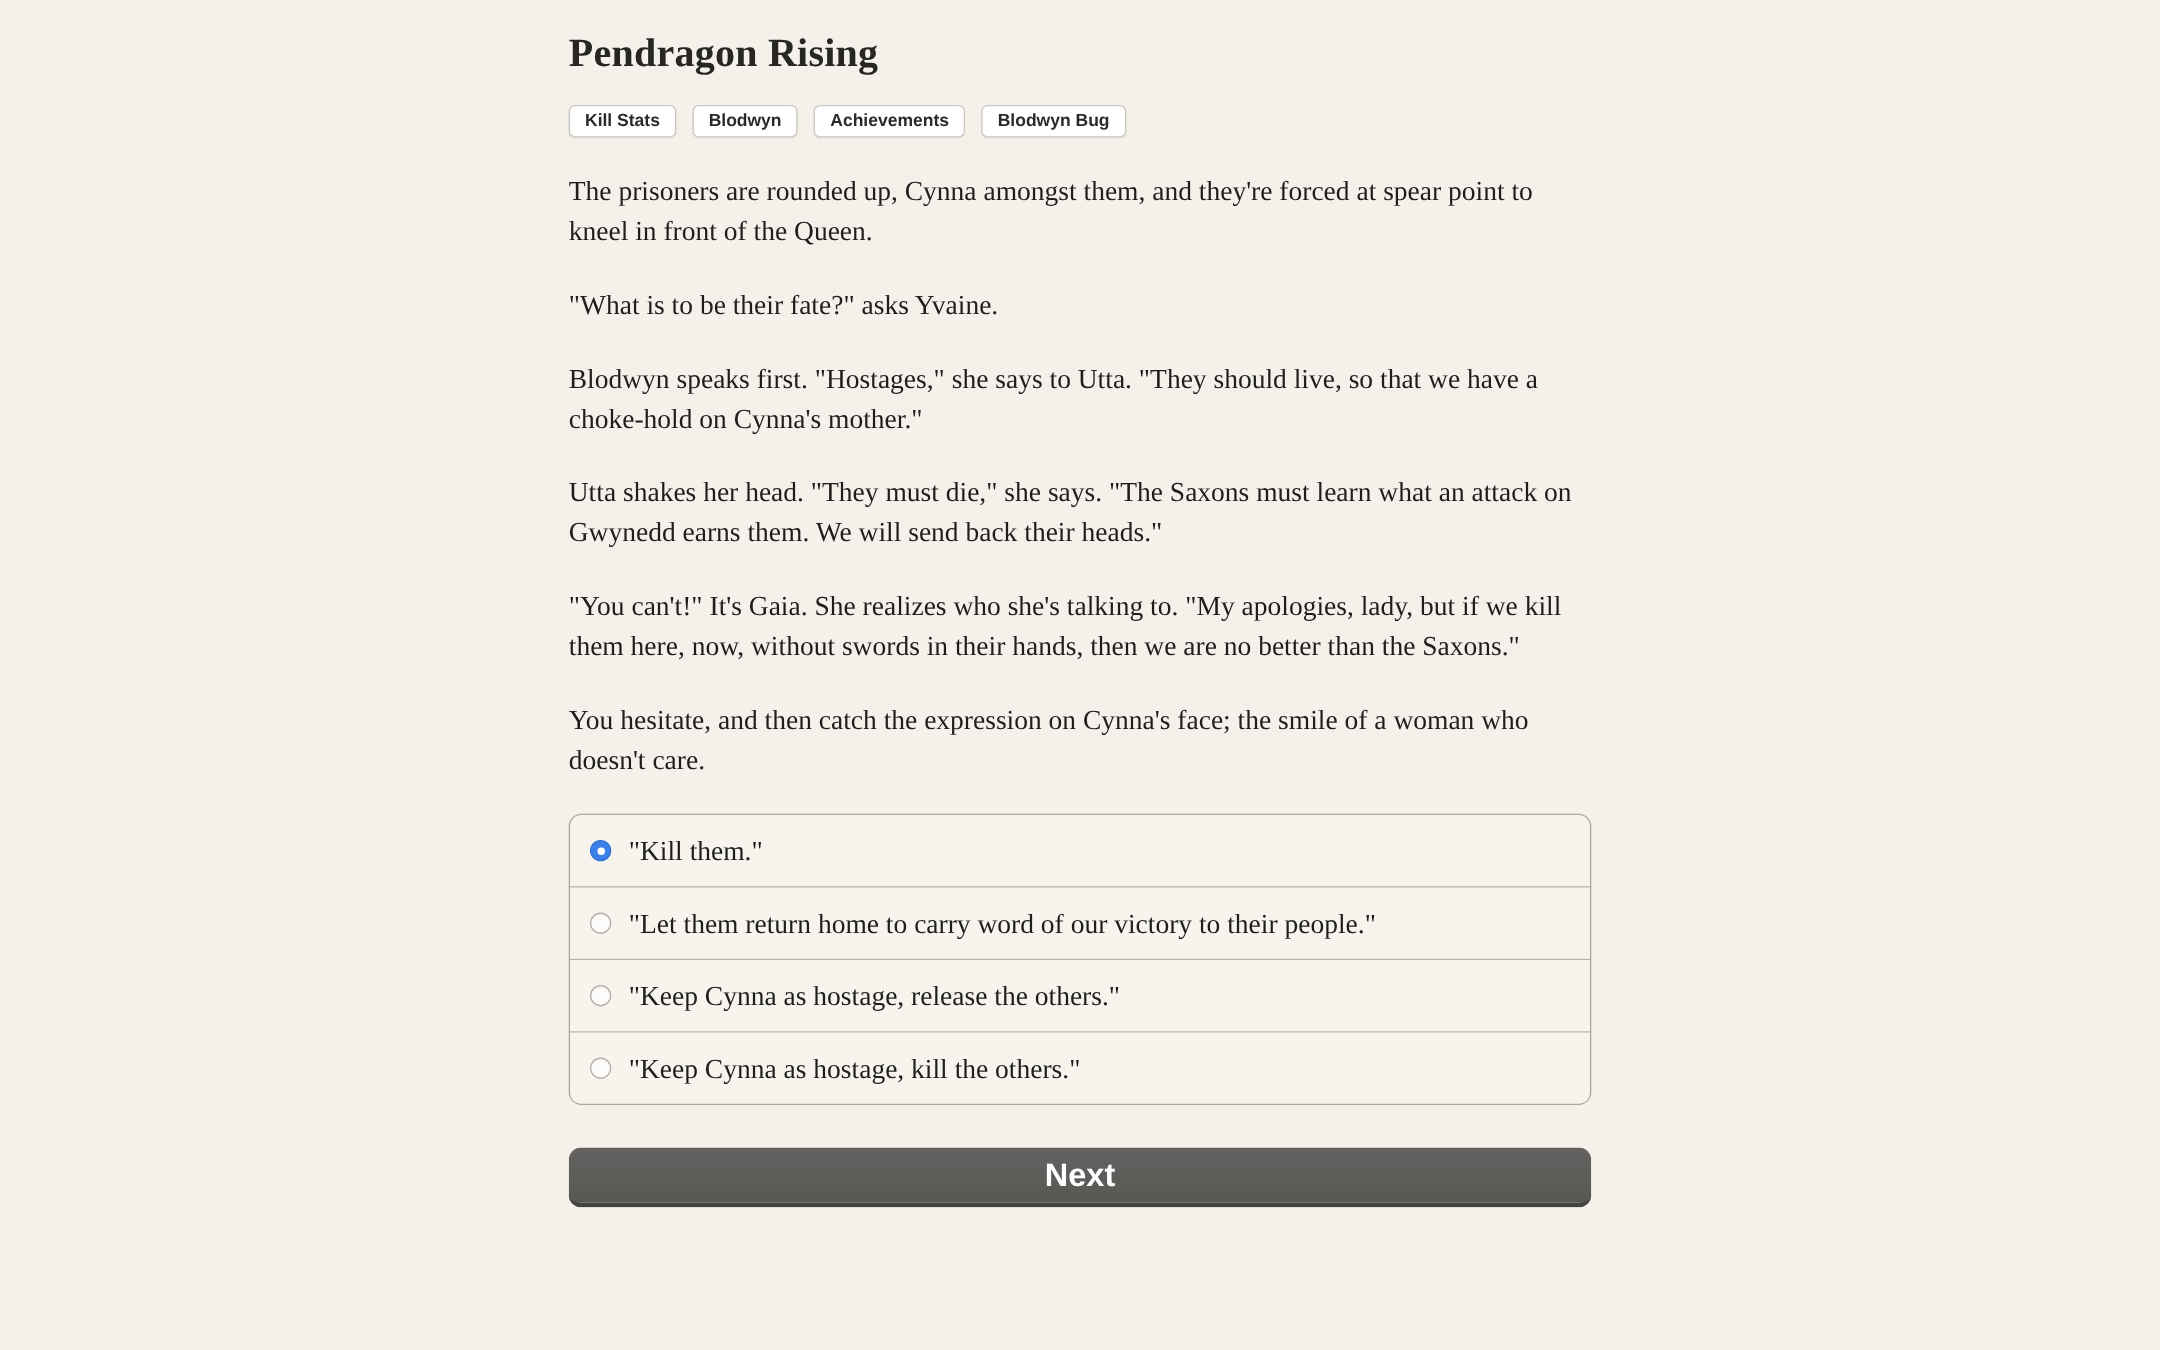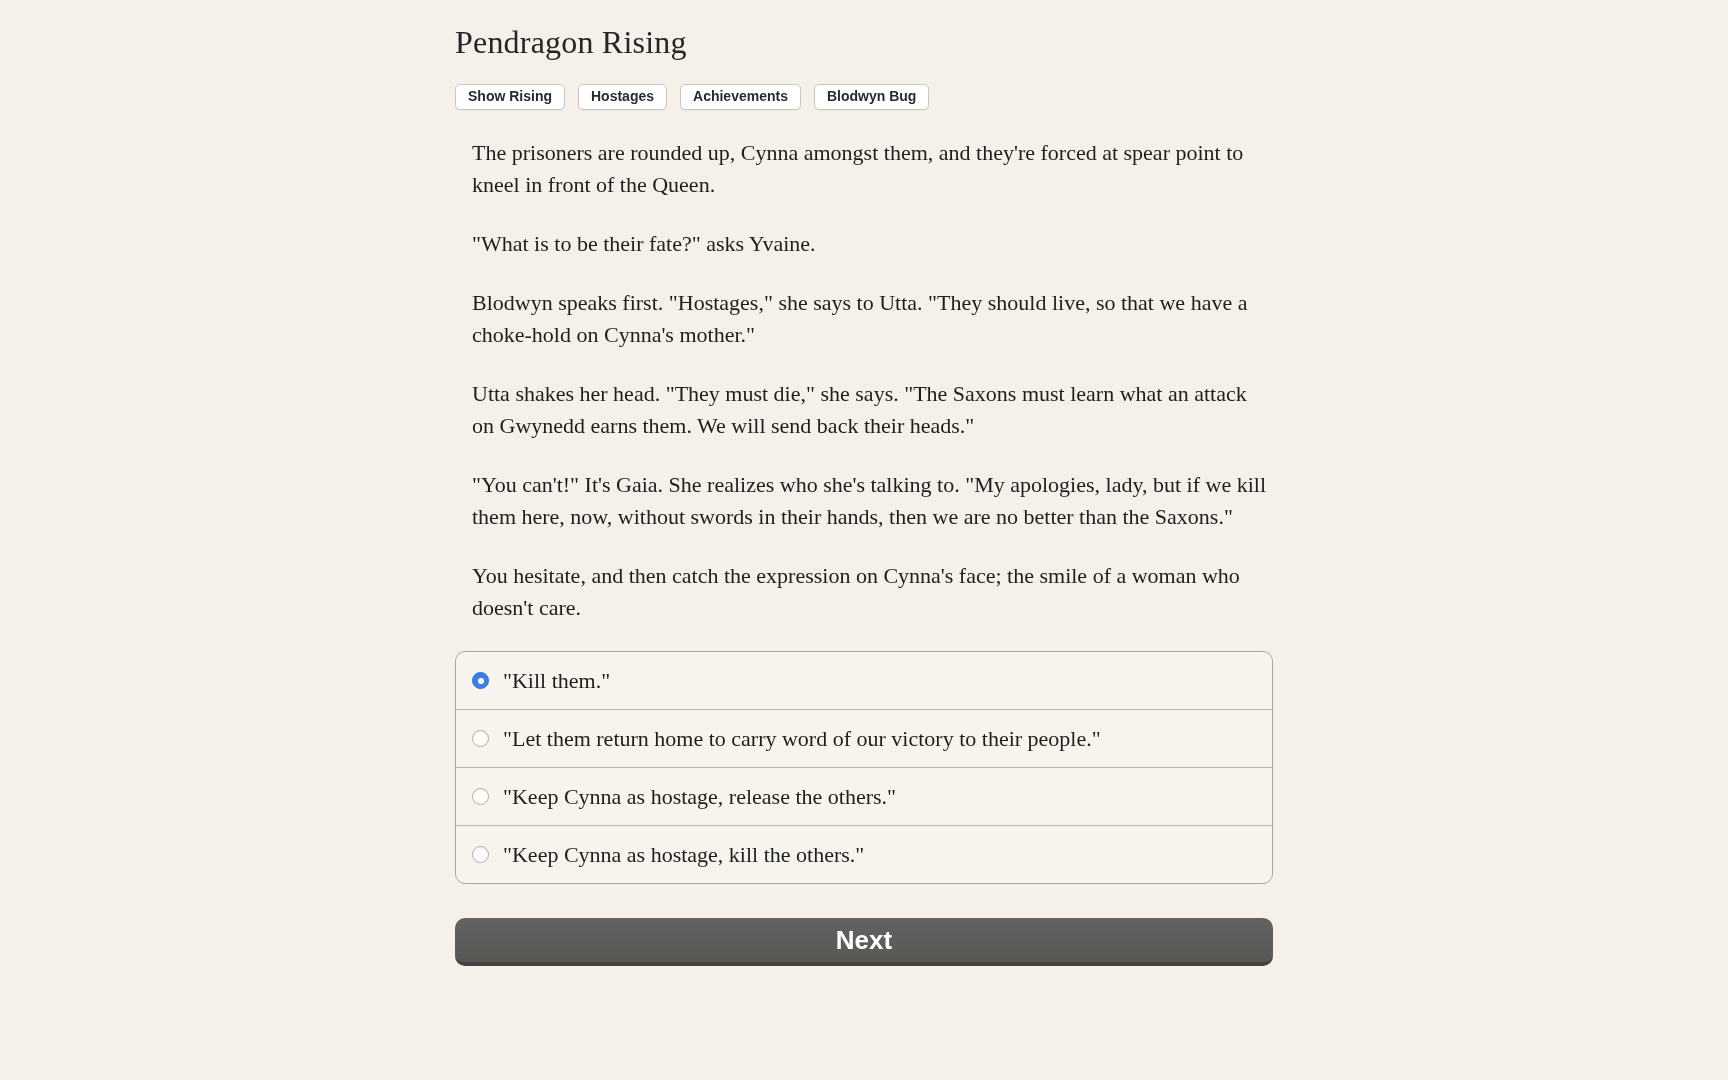--- a/index.html
+++ b/index.html
@@ -13,21 +13,21 @@
     overflow: hidden;
   }
   .container {
     width: 818px;
     margin: 0 auto;
     padding-top: 14px;
   }
   h1.game-title {
     margin: 10px 0 0;
     font-size: 32px;
-    font-weight: normal;
+    font-weight: bold;
     letter-spacing: 0.2px;
     color: #262624;
   }
   h2.game-author {
     margin: 26px 0 0;
     font-size: 23px;
     font-weight: normal;
     color: #262624;
   }
   .toolbar {
@@ -41,21 +41,21 @@
     font-weight: bold;
     color: #2a2a2a;
     background: #ffffff;
     border: 1px solid #c9c6c0;
     border-radius: 5px;
     padding: 3px 12px 4px;
     line-height: 17px;
     cursor: pointer;
     box-shadow: 0 1px 1px rgba(0,0,0,0.04);
   }
-  .story { margin-top: 27px; margin-left: 17px; }
+  .story { margin-top: 27px; }
   .story p {
     margin: 0 0 27px;
     font-size: 22px;
     line-height: 32px;
     color: #1e1e1c;
   }
   .choices {
     margin-top: 5px;
     border: 1px solid #a9a69f;
     border-radius: 10px;
@@ -116,22 +116,22 @@
   }
 </style>
 </head>
 <body>
 
 <div class="container">
 
   <h1 class="game-title">Pendragon Rising</h1>
 
   <div class="toolbar">
-    <button class="tbtn">Show Rising</button>
-    <button class="tbtn">Hostages</button>
+    <button class="tbtn">Kill Stats</button>
+    <button class="tbtn">Blodwyn</button>
     <button class="tbtn">Achievements</button>
     <button class="tbtn">Blodwyn Bug</button>
   </div>
 
   <div class="story">
     <p>The prisoners are rounded up, Cynna amongst them, and they're forced at spear point to kneel in front of the Queen.</p>
     <p>"What is to be their fate?" asks Yvaine.</p>
     <p>Blodwyn speaks first. "Hostages," she says to Utta. "They should live, so that we have a choke-hold on Cynna's mother."</p>
     <p>Utta shakes her head. "They must die," she says. "The Saxons must learn what an attack on Gwynedd earns them. We will send back their heads."</p>
     <p>"You can't!" It's Gaia. She realizes who she's talking to. "My apologies, lady, but if we kill them here, now, without swords in their hands, then we are no better than the Saxons."</p>

